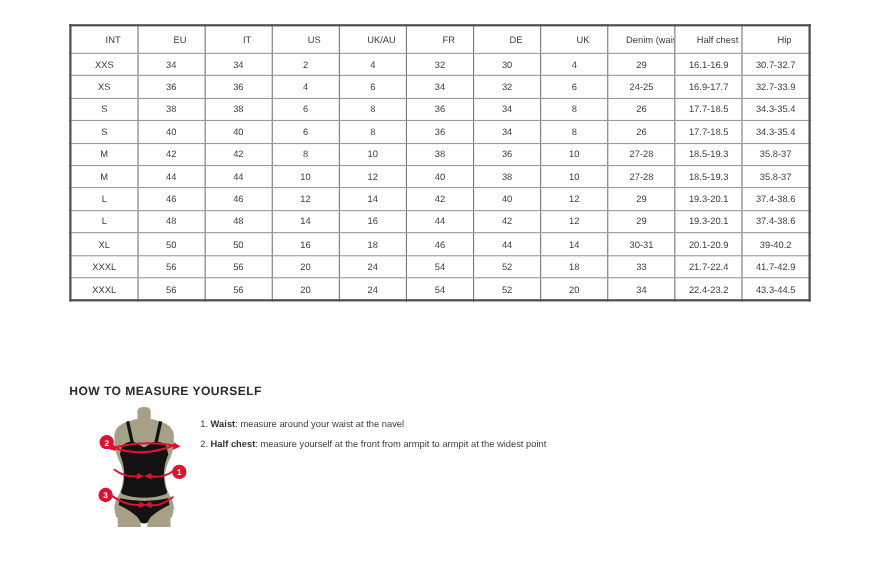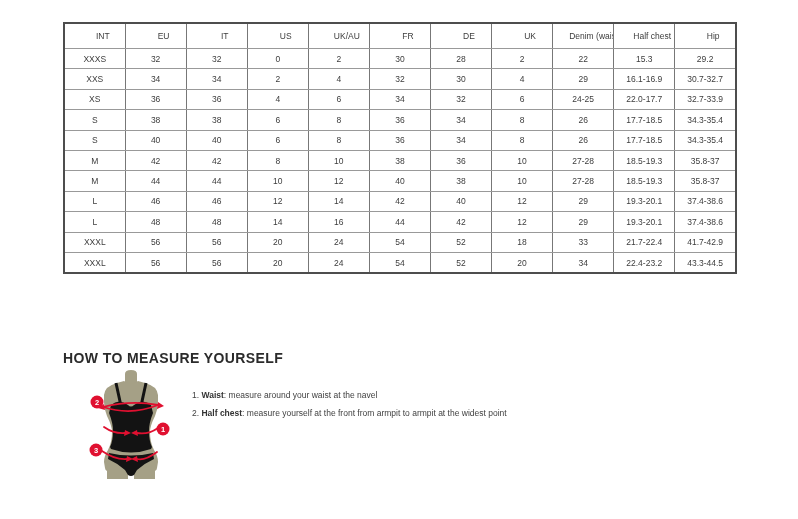--- a/index.html
+++ b/index.html
@@ -18,25 +18,25 @@
     border-left-color:#777777;border-right-color:#777777;
     text-align:center;vertical-align:middle;
     font-size:8.5px;font-weight:normal;color:#3c3c3c;
     padding:0;overflow:hidden;white-space:nowrap;
   }
   table.size-table th{height:24px;padding-left:16px;}
   table.size-table td{height:19.4px;}
   
   .measure-title{
     position:absolute;left:63px;top:350px;margin:0;
-    font-size:14px;font-weight:bold;letter-spacing:0.4px;color:#2b2b2b;
+    font-size:11px;font-weight:bold;letter-spacing:0.4px;color:#2b2b2b;
   }
   .figure-wrap{position:absolute;left:87px;top:369px;width:90px;height:112px;}
   .instructions{
-    position:absolute;left:176px;top:375px;margin:16px;padding:0;list-style:none;
+    position:absolute;left:176px;top:375px;margin:6px;padding:0;list-style:none;
     font-size:8.5px;color:#3f3f3f;
   }
   .instructions li{margin:0 0 8.5px 0;line-height:9px;}
   .instructions b{color:#333333;}
 </style>
 </head>
 <body>
 
 <table class="size-table">
   <thead>
@@ -49,33 +49,20 @@
         <th>FR</th>
         <th>DE</th>
         <th>UK</th>
         <th>Denim (waist)</th>
         <th>Half chest</th>
         <th>Hip</th>
       </tr>
   </thead>
   <tbody>
       <tr>
-        <td>XXXS</td>
-        <td>32</td>
-        <td>32</td>
-        <td>0</td>
-        <td>2</td>
-        <td>30</td>
-        <td>28</td>
-        <td>2</td>
-        <td>22</td>
-        <td>15.3</td>
-        <td>29.2</td>
-      </tr>
-      <tr>
         <td>XXS</td>
         <td>34</td>
         <td>34</td>
         <td>2</td>
         <td>4</td>
         <td>32</td>
         <td>30</td>
         <td>4</td>
         <td>29</td>
         <td>16.1-16.9</td>
@@ -84,21 +71,21 @@
       <tr>
         <td>XS</td>
         <td>36</td>
         <td>36</td>
         <td>4</td>
         <td>6</td>
         <td>34</td>
         <td>32</td>
         <td>6</td>
         <td>24-25</td>
-        <td>22.0-17.7</td>
+        <td>16.9-17.7</td>
         <td>32.7-33.9</td>
       </tr>
       <tr>
         <td>S</td>
         <td>38</td>
         <td>38</td>
         <td>6</td>
         <td>8</td>
         <td>36</td>
         <td>34</td>
@@ -164,20 +151,33 @@
         <td>48</td>
         <td>48</td>
         <td>14</td>
         <td>16</td>
         <td>44</td>
         <td>42</td>
         <td>12</td>
         <td>29</td>
         <td>19.3-20.1</td>
         <td>37.4-38.6</td>
+      </tr>
+      <tr>
+        <td>XL</td>
+        <td>50</td>
+        <td>50</td>
+        <td>16</td>
+        <td>18</td>
+        <td>46</td>
+        <td>44</td>
+        <td>14</td>
+        <td>30-31</td>
+        <td>20.1-20.9</td>
+        <td>39-40.2</td>
       </tr>
       <tr>
         <td>XXXL</td>
         <td>56</td>
         <td>56</td>
         <td>20</td>
         <td>24</td>
         <td>54</td>
         <td>52</td>
         <td>18</td>

